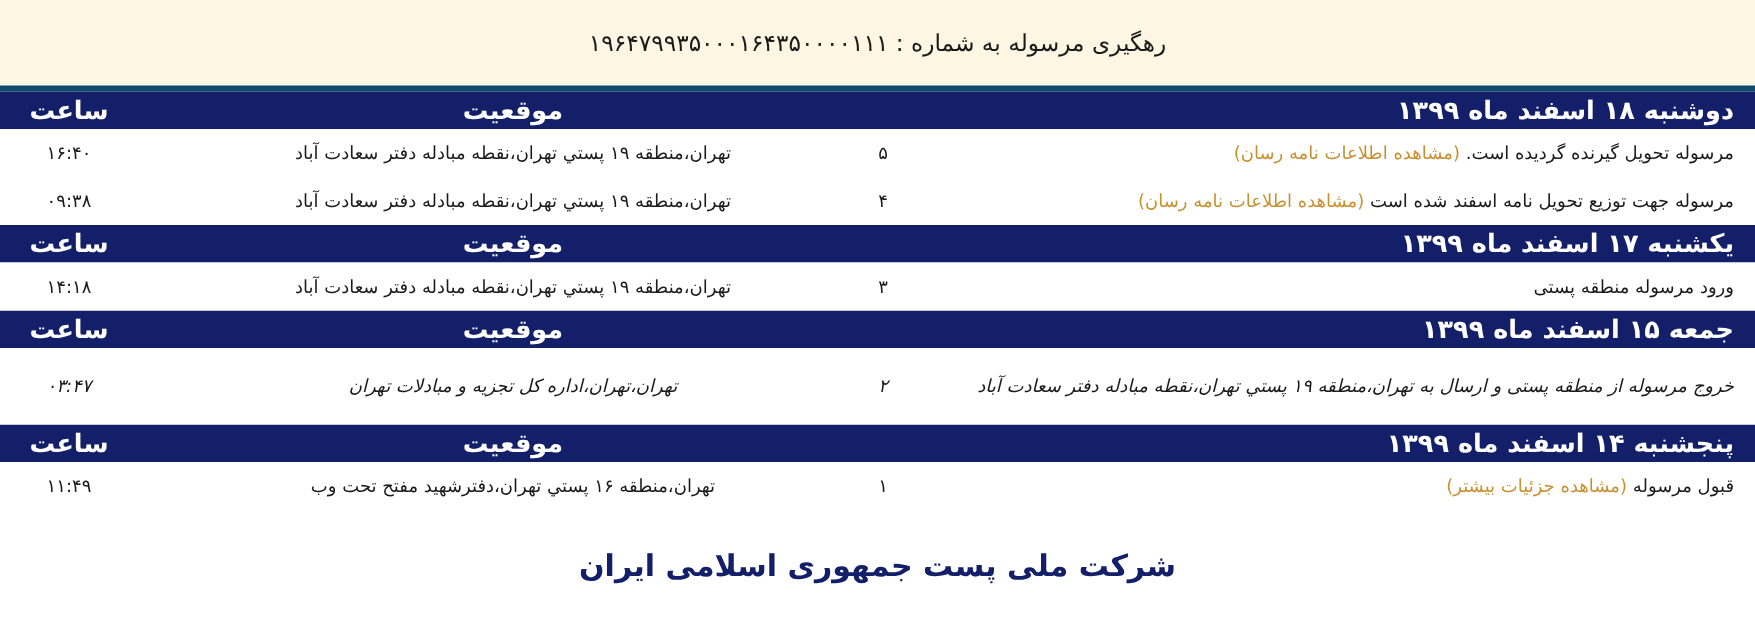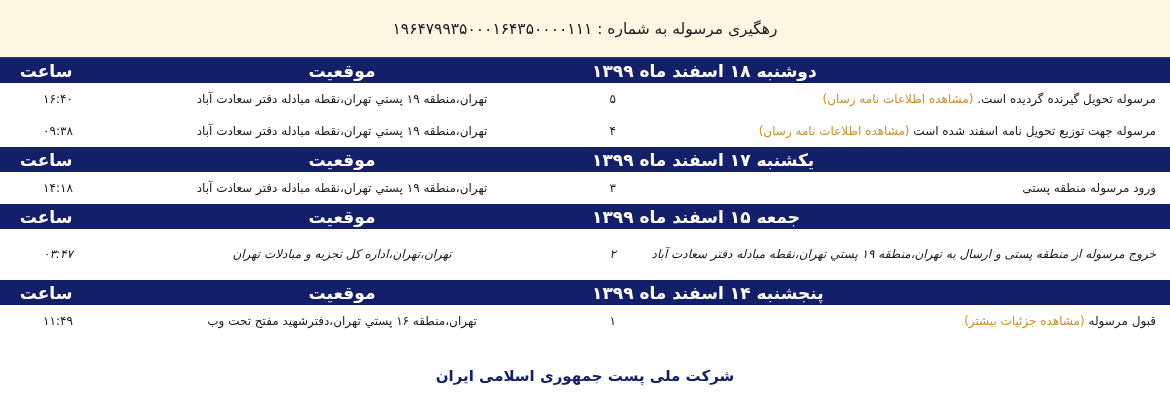--- a/index.html
+++ b/index.html
@@ -21,21 +21,21 @@
     display: flex;
     flex-direction: column;
   }
   
   .header-banner {
     background: #fdf6e3;
     height: 57px;
     display: flex;
     align-items: center;
     justify-content: center;
-    border-bottom: 1px solid #0c4a6e;
+    border-bottom: 4px solid #0c4a6e;
   }
   .header-title {
     font-size: 15.5px;
     color: #1a1a1a;
     font-weight: 400;
     letter-spacing: 0;
     text-align: center;
     direction: rtl;
   }
   
@@ -50,37 +50,36 @@
     vertical-align: middle;
   }
   .group-row td {
     background: #132069;
     color: #ffffff;
     height: 25px;
     font-size: 17px;
     font-weight: bold;
   }
   .group-date {
-    text-align: left;
+    text-align: right;
     padding-right: 14px !important;
     color: #f2c75c;
   }
   .group-loc {
     text-align: center;
   }
   .group-time {
     text-align: center;
   }
   .data-row td {
     background: #ffffff;
     height: 27px;
     font-size: 12px;
     color: #1a1a1a;
     border-bottom: 1px solid #ffffff;
-    padding-left: 24px;
   }
   .data-row.tall td {
     height: 46px;
     font-style: italic;
   }
   .c-desc {
     text-align: right;
     padding-right: 14px !important;
     line-height: 1.5;
   }
@@ -110,21 +109,21 @@
   
   .footer {
     flex: 1;
     display: flex;
     align-items: center;
     justify-content: center;
     background: #ffffff;
   }
   .footer-text {
     color: #132069;
-    font-size: 15px;
+    font-size: 20px;
     font-weight: bold;
     direction: rtl;
   }
 </style>
 </head>
 <body>
 
 <div class="page">
 
   <div class="header-banner">

